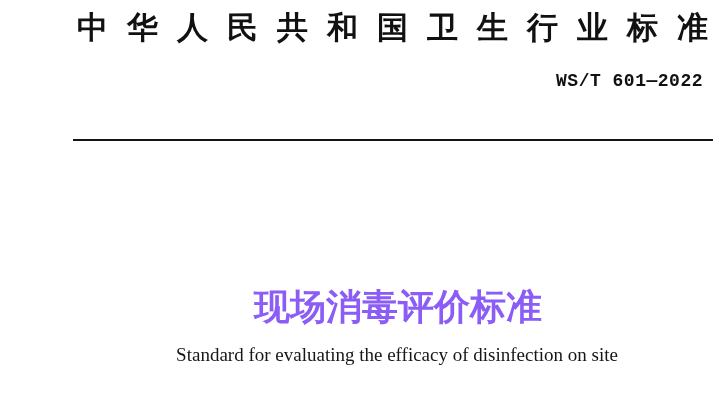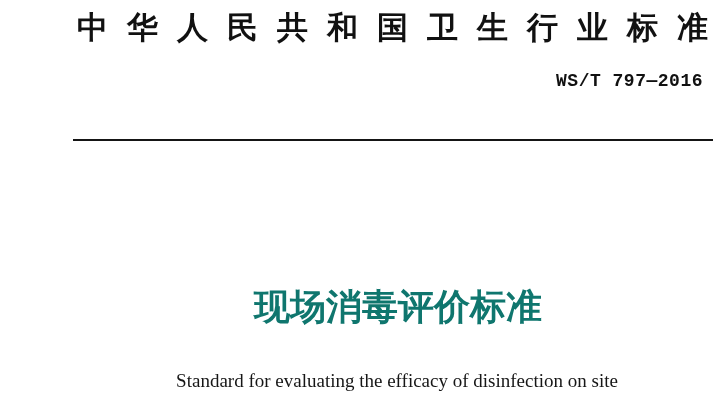--- a/index.html
+++ b/index.html
@@ -58,46 +58,46 @@
   .title-cn {
     position: absolute;
     top: 287px;
     left: 5px;
     width: 640px;
     text-align: center;
     font-size: 36px;
     font-weight: bold;
     line-height: 40px;
     letter-spacing: 0px;
-    color: #0f766e;
+    color: #8b5cf6;
     font-family: "Liberation Sans", sans-serif;
     white-space: nowrap;
   }
   .title-en {
     position: absolute;
-    top: 369px;
+    top: 343px;
     left: 4px;
     width: 640px;
     text-align: center;
     font-size: 19px;
     font-weight: normal;
     line-height: 24px;
     color: #161616;
     font-family: "Liberation Serif", "DejaVu Serif", serif;
     white-space: nowrap;
   }
 </style>
 </head>
 <body>
 
 <div class="page">
 
   <div class="heading-cn">中华人民共和国卫生行业标准</div>
 
-  <div class="standard-number">WS/T 797—2016</div>
+  <div class="standard-number">WS/T 601—2022</div>
 
   <div class="header-rule"></div>
 
   <div class="content">
     <div class="title-cn">现场消毒评价标准</div>
 
     <div class="title-en">Standard for evaluating the efficacy of disinfection on site</div>
   </div>
 
 </div>

